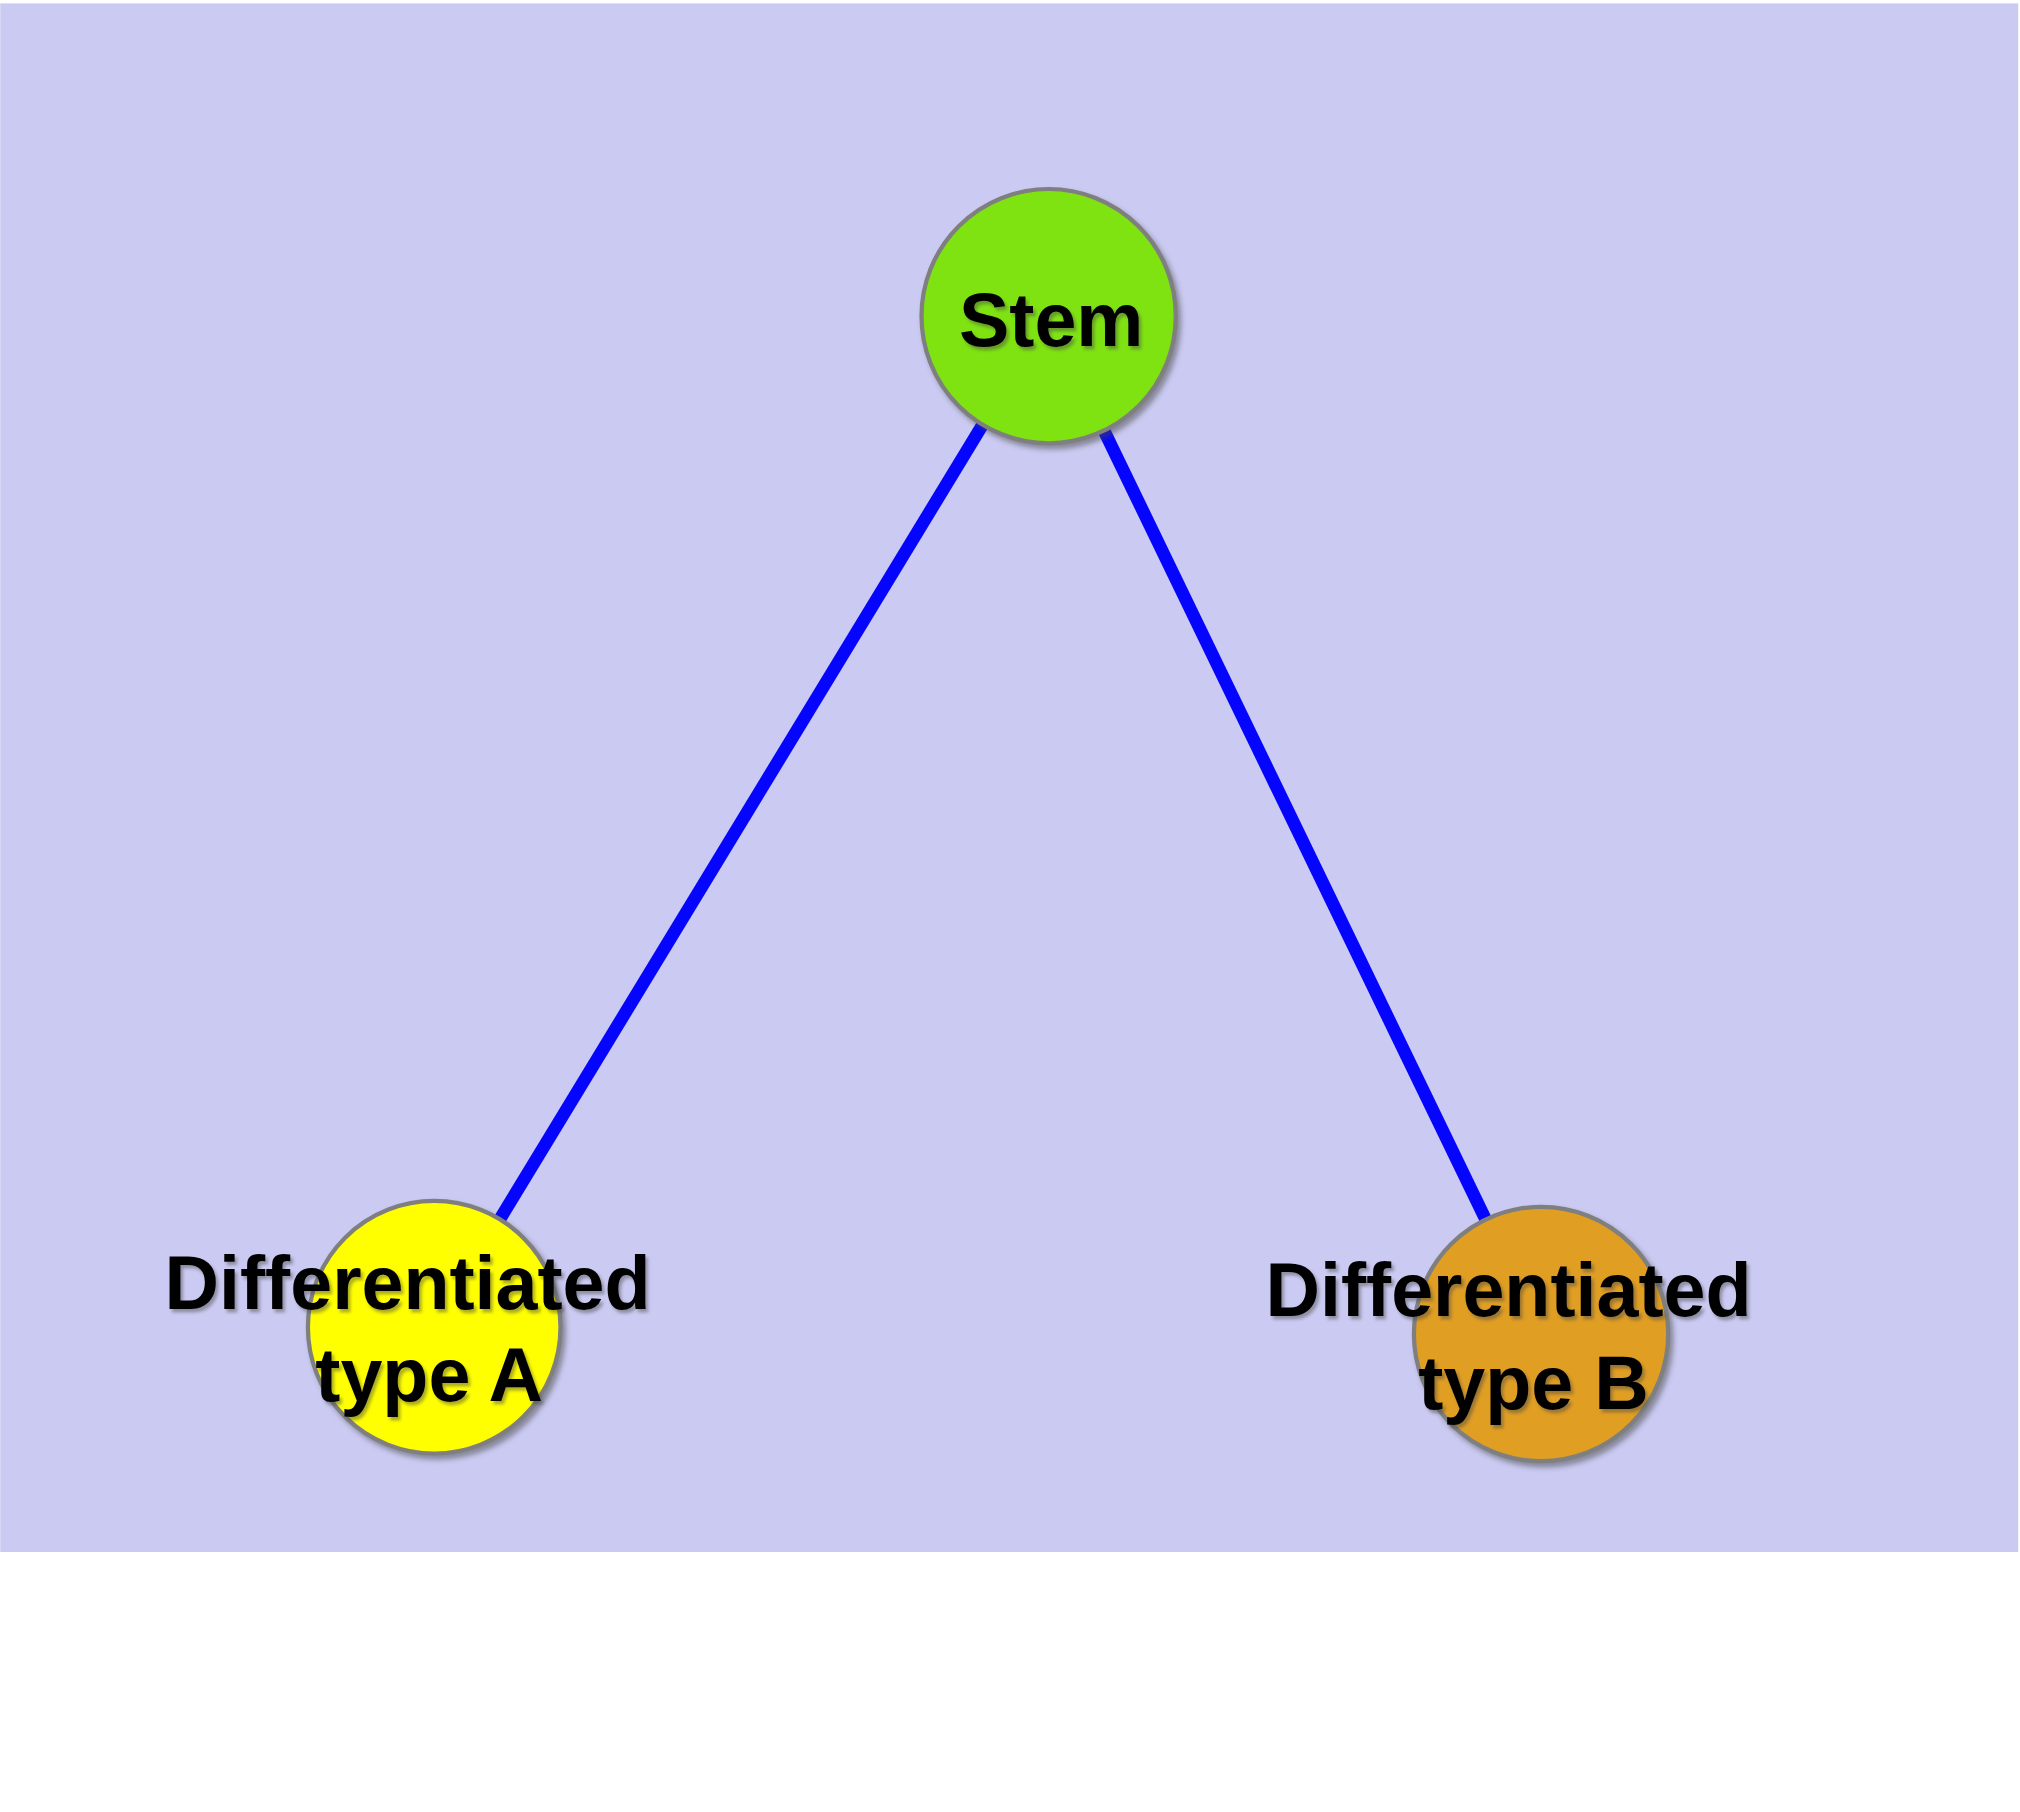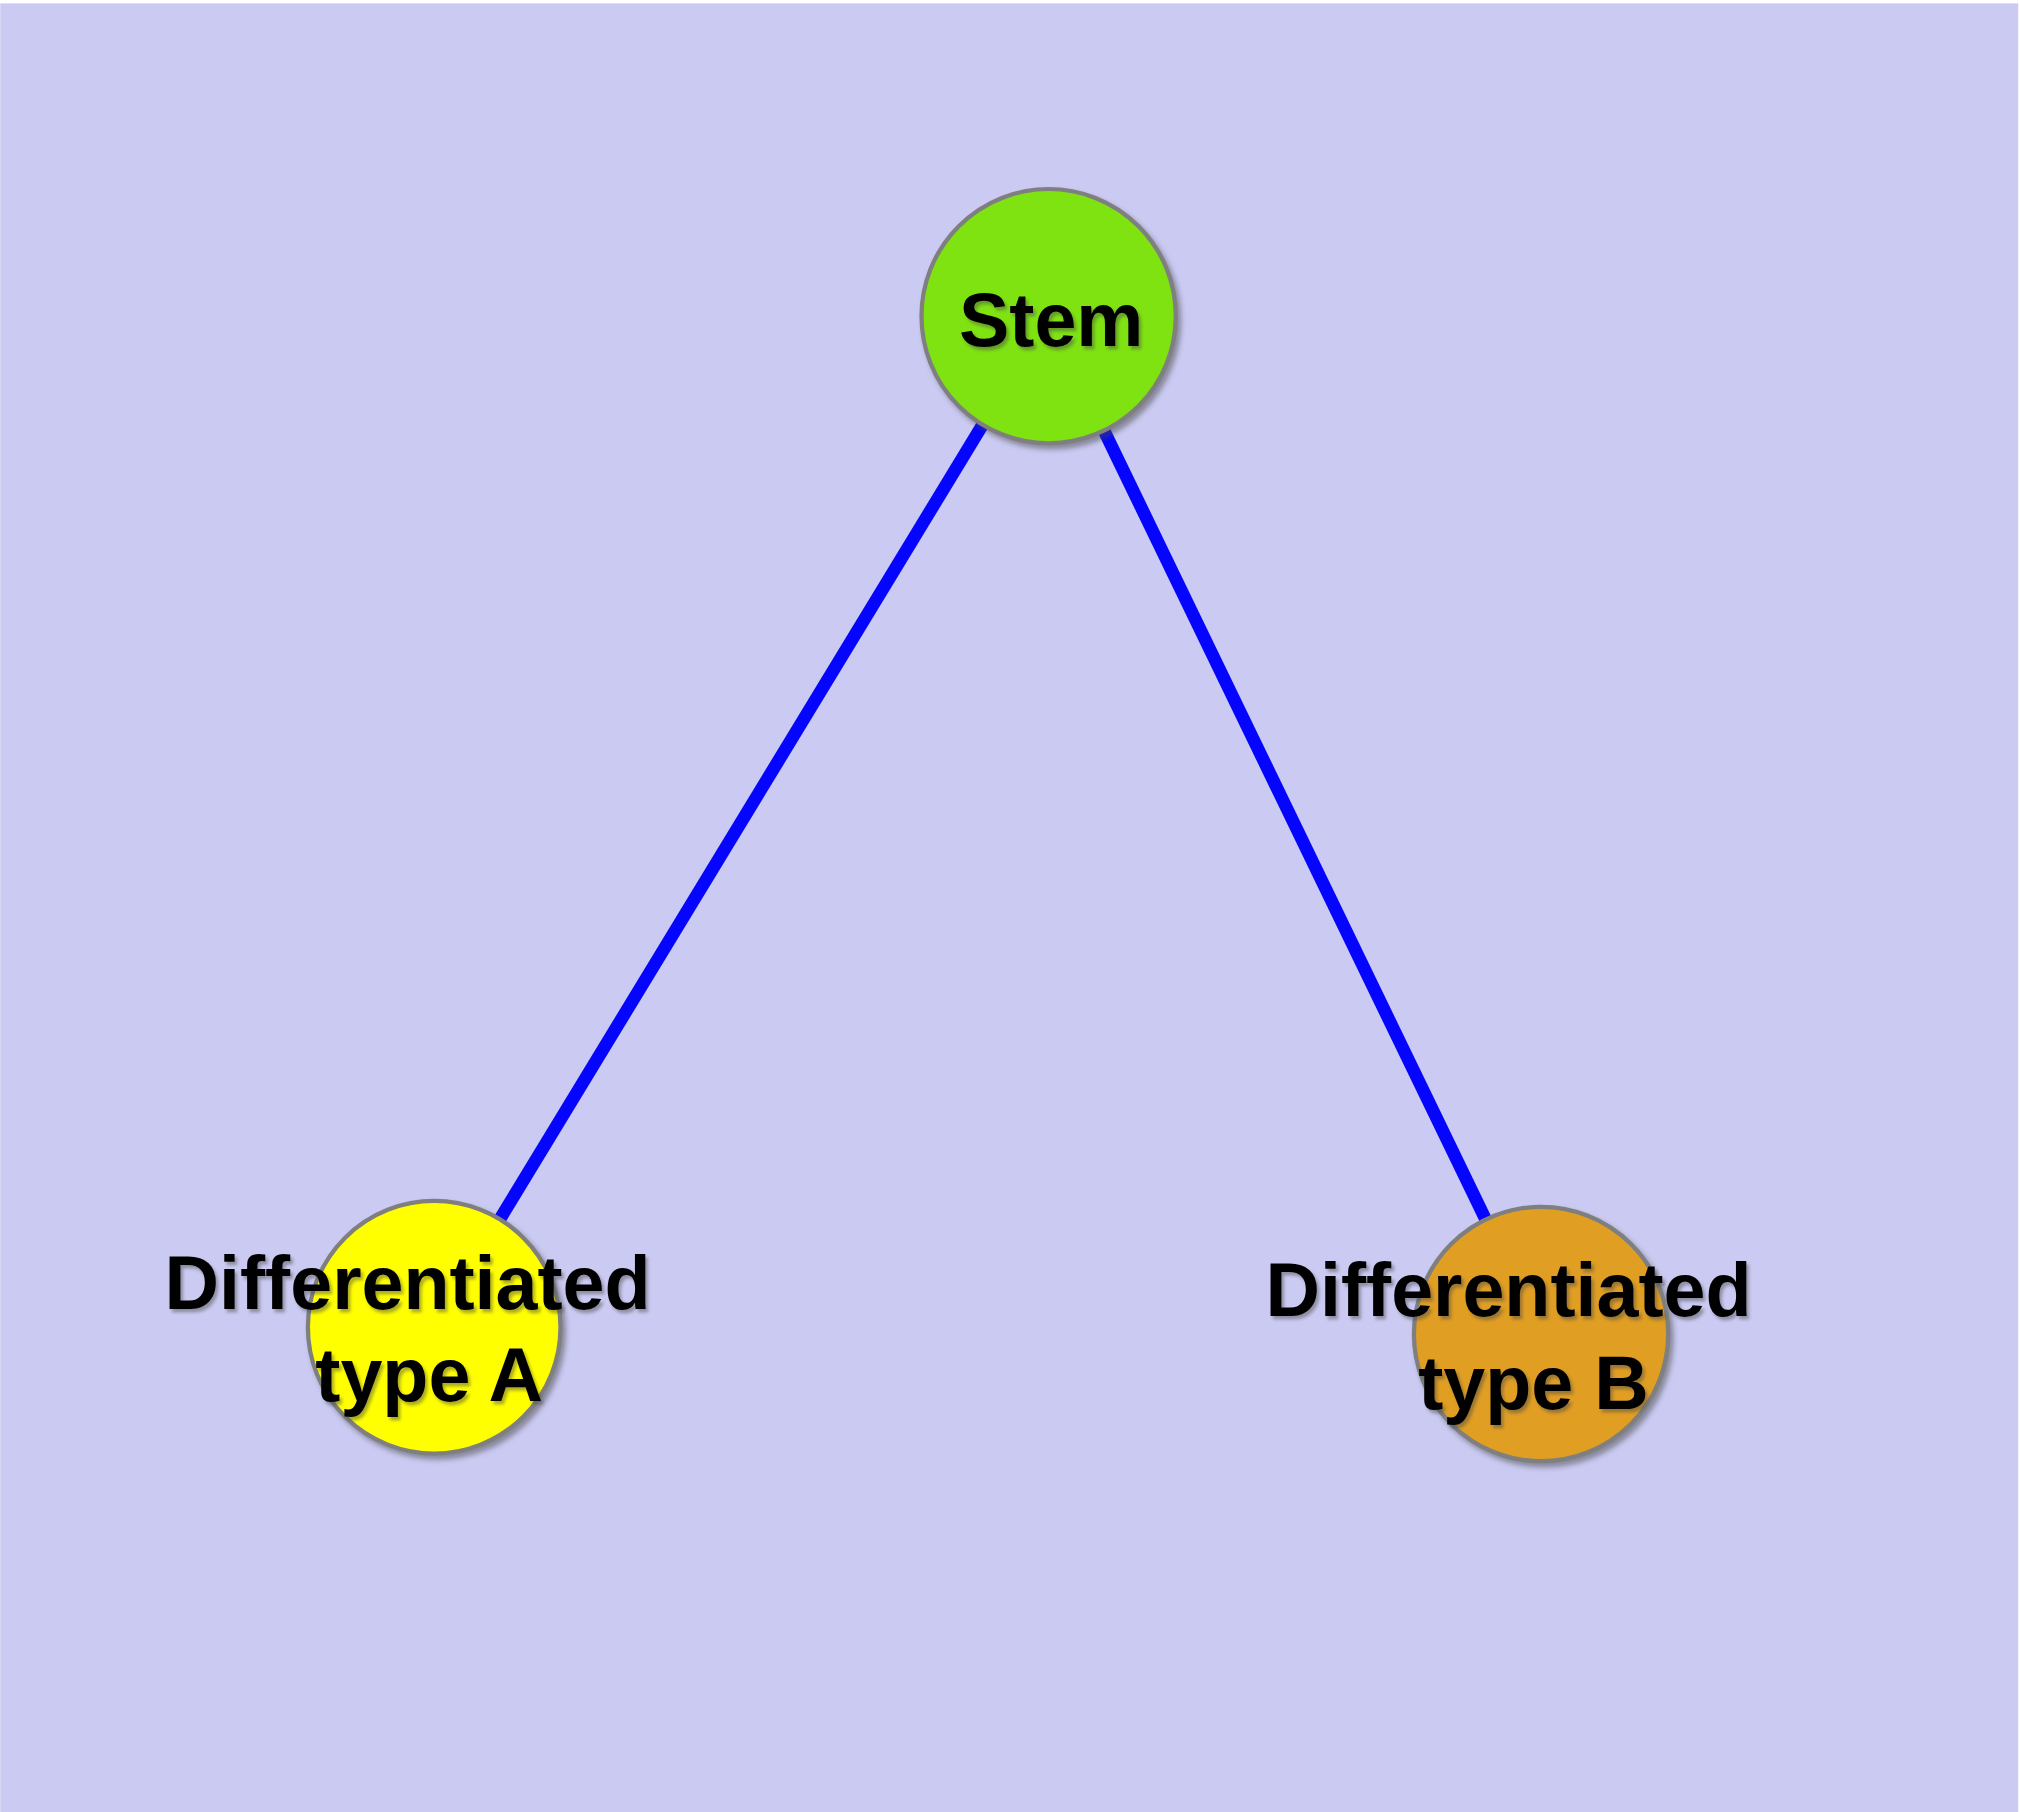--- a/index.html
+++ b/index.html
@@ -2,21 +2,21 @@
 <html style="font-size:13.6px"><head>
 <meta charset="utf-8">
 <style>
   html, body {
     margin: 0;
     padding: 0;
     background: #FFFFFF;
   }
   .diagram-wrap {
     width: 2021px;
-    height: 1812px;
+    height: 1552px;
     position: relative;
   }
   svg {
     display: block;
     width: 2021px;
     height: 1812px;
   }
   .edge-line {
     stroke-linecap: butt;
   }

